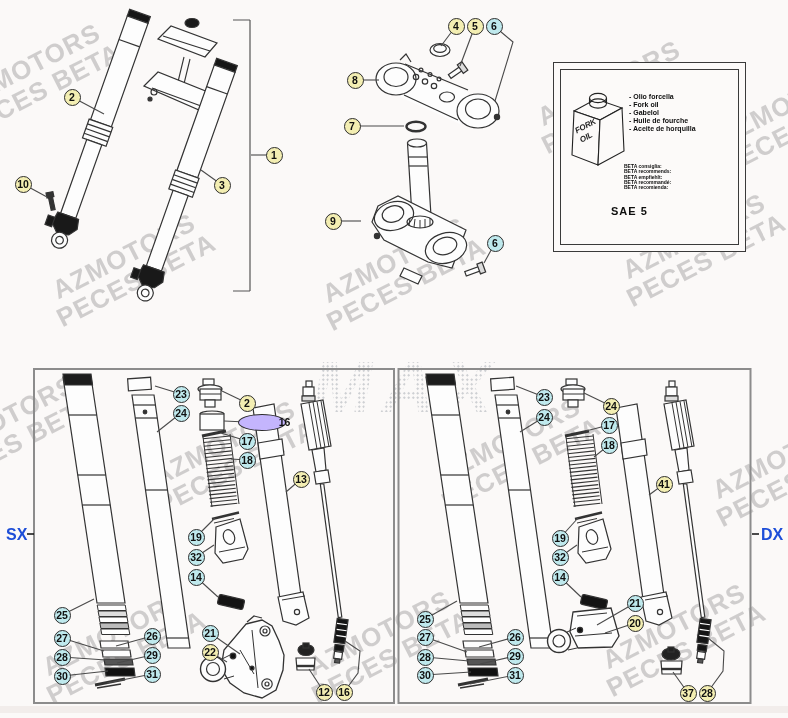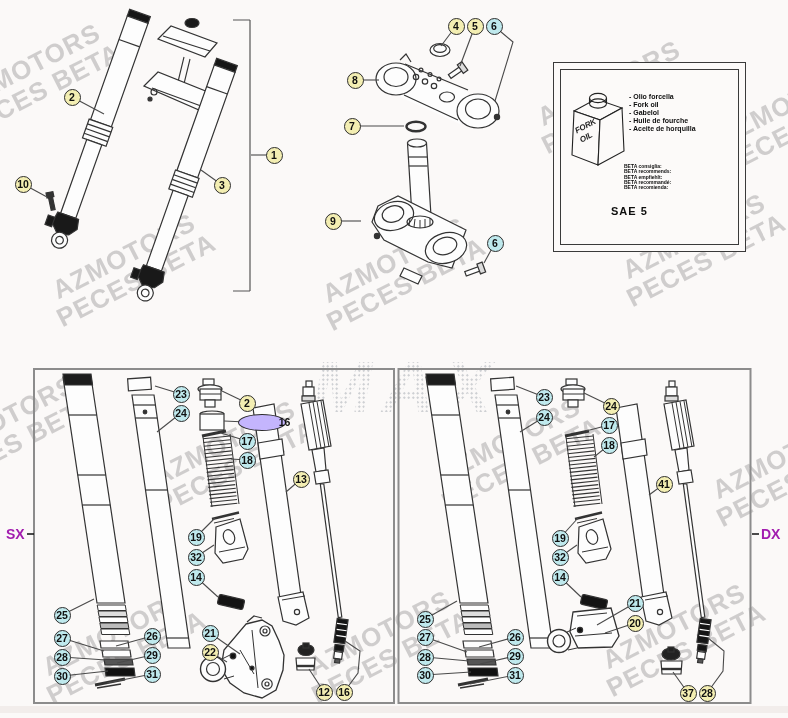--- a/index.html
+++ b/index.html
@@ -19,21 +19,21 @@
     background-size:4.5px 4.5px;-webkit-background-clip:text;background-clip:text;
     opacity:.5;pointer-events:none;white-space:nowrap;
   }
   #art{position:absolute;left:0;top:0;z-index:3;}
   #leaders{position:absolute;left:0;top:0;z-index:4;pointer-events:none;}
   .callout{
     position:absolute;z-index:5;width:17px;height:17px;border-radius:50%;
     border:1.4px solid #2e2e2e;box-sizing:border-box;display:flex;align-items:center;
     justify-content:center;font-size:10.5px;font-weight:bold;color:#101010;cursor:pointer;
   }
-  .panel-label{position:absolute;z-index:5;font-weight:bold;font-size:14px;color:#a21caf;text-align:center;}
+  .panel-label{position:absolute;z-index:5;font-weight:bold;font-size:16px;color:#1d4ed8;text-align:center;}
   .oil-box{
     position:absolute;left:553px;top:62px;width:193px;height:190px;z-index:3;
     border:1.8px solid #3a3a3a;background:#fcfaf9;box-sizing:border-box;
   }
   .oil-inner{position:absolute;left:6px;top:6px;right:6px;bottom:6px;border:1px solid #3a3a3a;}
   .oil-list{position:absolute;left:75px;top:30px;font-weight:bold;font-size:7px;line-height:8px;color:#0e0e0e;}
   .oil-rec{position:absolute;left:70px;top:101px;font-weight:bold;font-size:5px;line-height:5.3px;color:#0e0e0e;}
   .oil-grade{position:absolute;left:57px;top:142px;font-weight:bold;font-size:11px;color:#0e0e0e;letter-spacing:1px;}
   .oil-list span,.oil-rec span{display:block;}
   .bottom-band{position:absolute;left:0;top:706px;width:788px;height:7px;background:#f2edeb;z-index:0;}

